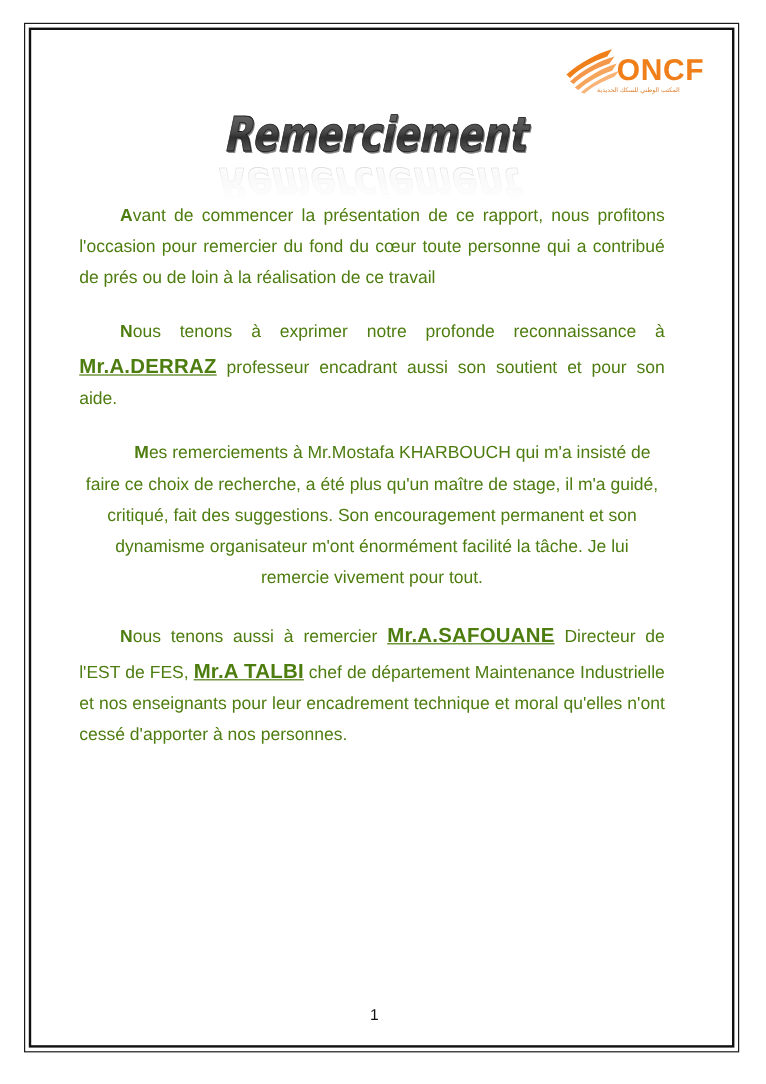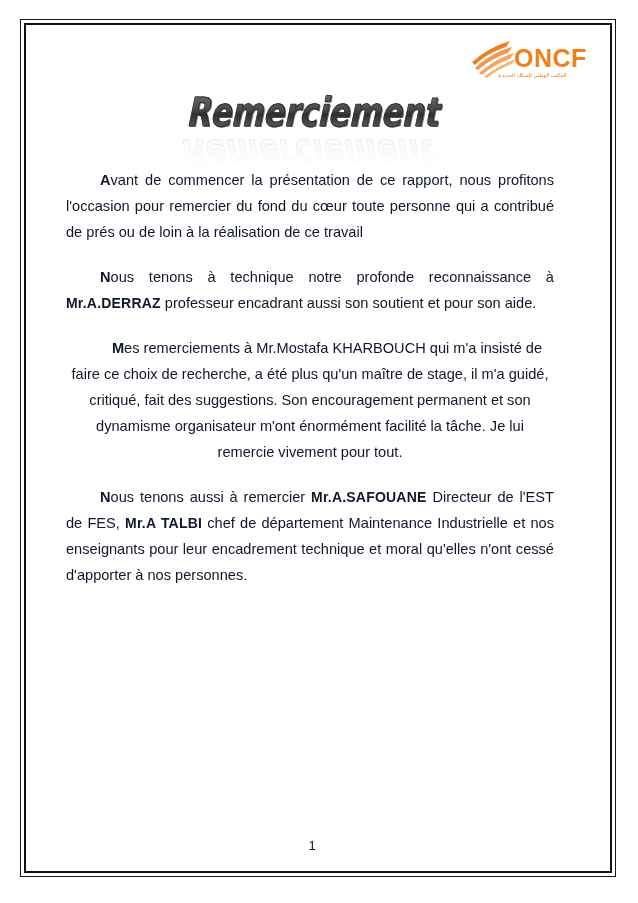--- a/index.html
+++ b/index.html
@@ -76,38 +76,39 @@
     margin: 0 auto;
   }
 
   
   .doc-body {
     position: absolute;
     left: 42px;
     top: 140px;
     width: 488px;
     font-size: 14.6px;
-    color: #0f172a;
+    color: #4d7c0f;
   }
   .para {
     margin: 0 0 19px 0;
     line-height: 1.78;
     text-indent: 34px;
   }
   .para.justify { text-align: justify; }
   .para.leftal   { text-align: center; }
   .para:last-child { margin-bottom: 0; }
 
   .cap {
     font-weight: bold;
   }
   .nm-lg {
     font-weight: bold;
-    font-size: 14px;
+    font-size: 17px;
     letter-spacing: 0.2px;
+    text-decoration: underline;
   }
 
   
   .page-number {
     position: absolute;
     left: 0;
     top: 810px;
     width: 576px;
     text-align: center;
     font-size: 13px;
@@ -179,21 +180,21 @@
             </g>
           </g>
         </g>
       </svg>
     </div>
 
     <div class="doc-body">
 
       <p class="para justify"><span class="cap">A</span><span>vant de commencer la présentation de ce rapport, nous profitons l'occasion  pour remercier du fond du cœur toute personne qui a contribué de prés ou de loin à la réalisation de ce travail</span></p>
 
-      <p class="para justify"><span class="cap">N</span><span>ous tenons à technique notre profonde reconnaissance à </span><span class="nm-lg">Mr.A.DERRAZ</span><span> professeur encadrant aussi son soutient et pour son aide.</span></p>
+      <p class="para justify"><span class="cap">N</span><span>ous tenons à exprimer notre profonde reconnaissance à </span><span class="nm-lg">Mr.A.DERRAZ</span><span> professeur encadrant aussi son soutient et pour son aide.</span></p>
 
       <p class="para leftal"><span class="cap">M</span><span>es remerciements à Mr.Mostafa KHARBOUCH qui m'a insisté de faire ce choix de recherche, a été plus qu'un maître de stage, il m'a guidé, critiqué, fait des suggestions. Son encouragement permanent et son dynamisme organisateur m'ont énormément facilité la tâche. Je lui remercie vivement pour tout.</span></p>
 
 
       <p class="para justify"><span class="cap">N</span><span>ous tenons aussi à remercier </span><span class="nm-lg">Mr.A.SAFOUANE</span><span> Directeur de l'EST de FES, </span><span class="nm-lg">Mr.A TALBI</span><span> chef de département Maintenance Industrielle et nos enseignants  pour leur encadrement technique et moral qu'elles n'ont cessé d'apporter à nos personnes.</span></p>
 
     </div>
 
     <div class="page-number">1</div>
 

